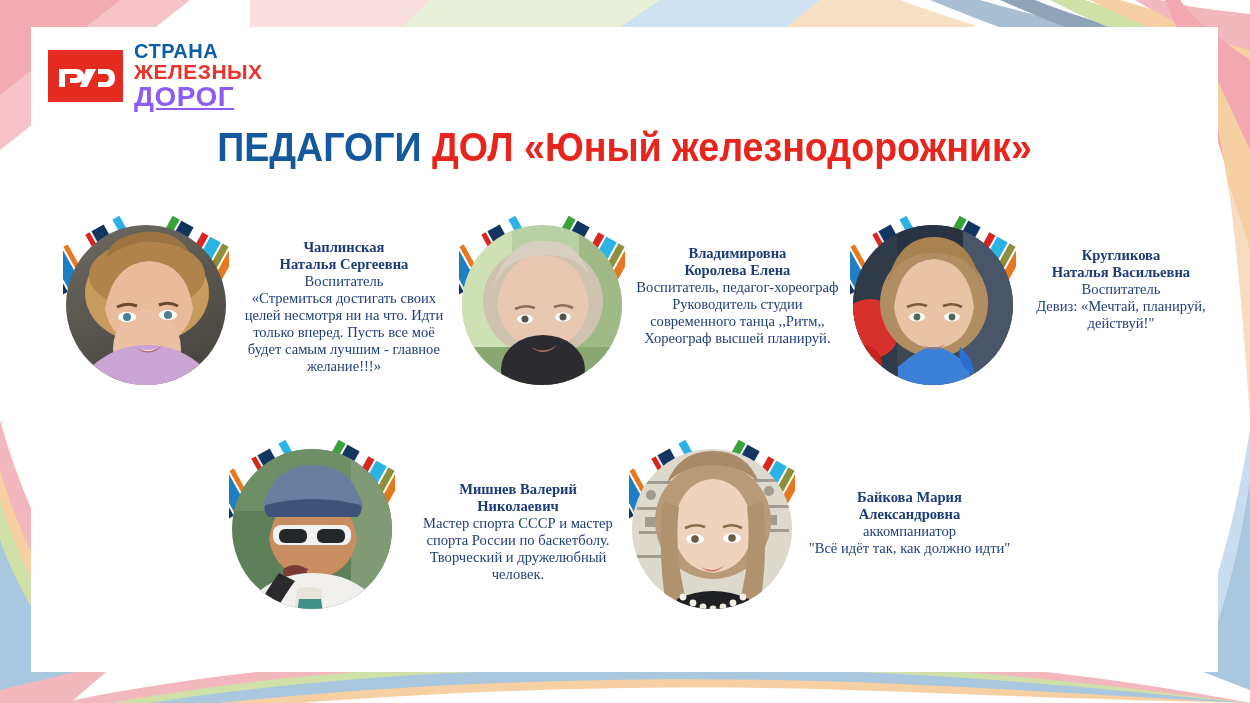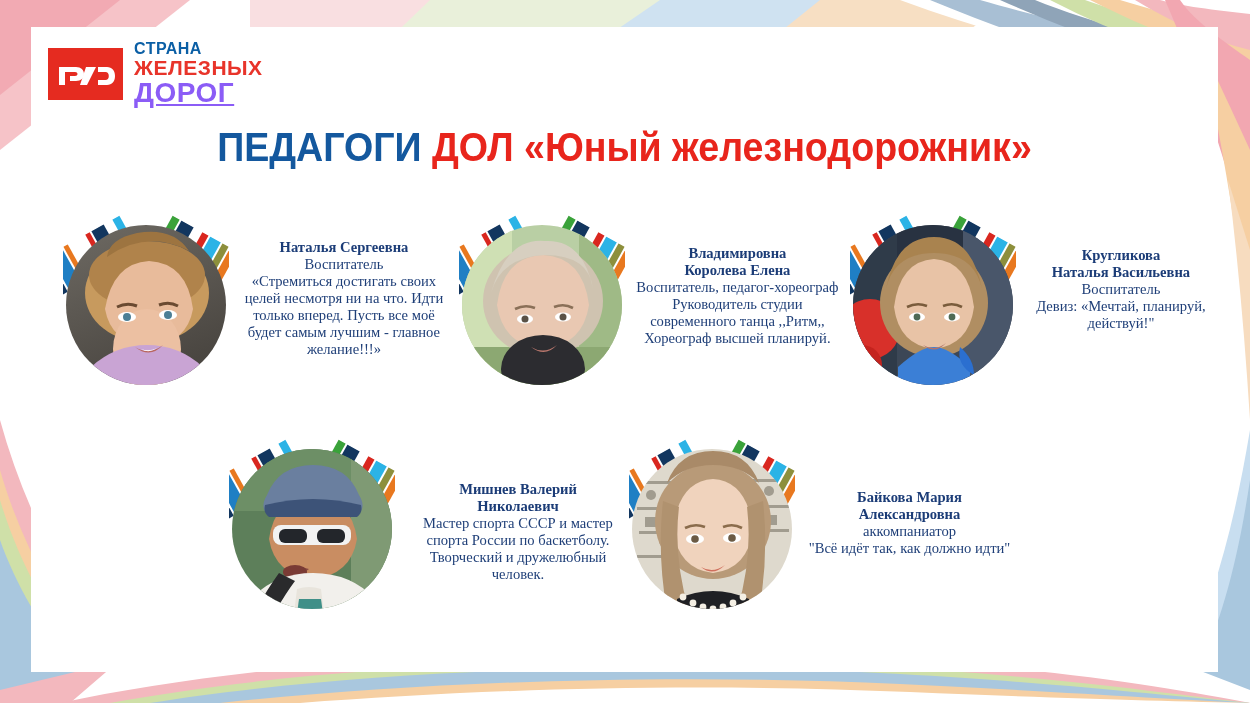--- a/index.html
+++ b/index.html
@@ -19,21 +19,21 @@
   }
 
   
   .logo-wrap{position:absolute;left:17px;top:14px;display:flex;align-items:center;gap:11px;}
   .logo-mark{
     width:75px;height:52px;background:#e52b20;position:relative;overflow:hidden;
     display:flex;align-items:center;justify-content:center;
   }
   .logo-mark svg{display:block;}
   .logo-text{line-height:1.02;font-family:"Liberation Sans", sans-serif;font-weight:bold;}
-  .logo-text .l1{color:#0b5fa5;font-size:16px;letter-spacing:.5px;display:block;}
+  .logo-text .l1{color:#0b5fa5;font-size:20px;letter-spacing:.5px;display:block;}
   .logo-text .l2{color:#e8342a;font-size:21px;letter-spacing:.5px;display:block;}
   .logo-text .l3{color:#8b5cf6;font-size:28px;letter-spacing:.5px;display:block;text-decoration:underline;}
 
   
   .title{
     position:absolute;left:0;top:98px;width:1187px;text-align:center;
     font-family:"Liberation Sans", sans-serif;font-weight:bold;
     font-size:40px;letter-spacing:0px;white-space:nowrap;
     transform:scaleX(.94);transform-origin:center;
   }
@@ -202,20 +202,21 @@
               <circle cx="113" cy="118" r="4" fill="#4c7f96"></circle>
               <path d="M62,110 q10,-5 20,-1" stroke="#6a4a31" stroke-width="3" fill="none"></path>
               <path d="M104,108 q10,-4 19,1" stroke="#6a4a31" stroke-width="3" fill="none"></path>
               <path d="M80,150 q14,9 28,-2 q-13,14 -28,2z" fill="#b9675f"></path>
               <path d="M86,152 q8,5 16,-1 q-8,4 -16,1z" fill="#ffffff"></path>
               <path d="M52,60 q40,-28 82,-6 q-16,-24 -52,-18 q-28,6 -30,24z" fill="#9d7440"></path>
             </g>
           </svg>
         </div>
         <div class="txtblock">
+          <span class="nm">Чаплинская</span>
           <span class="nm">Наталья Сергеевна</span>
           <span class="role">Воспитатель</span>
           <span class="motto">«Стремиться достигать своих целей несмотря ни на что. Идти только вперед. Пусть все моё будет самым лучшим - главное желание!!!»</span>
         </div>
       </div>
 
       <div class="person p2">
         <div class="hexwrap">
           <svg width="182" height="200" viewBox="0 0 182 200" aria-hidden="true">
             <defs>

